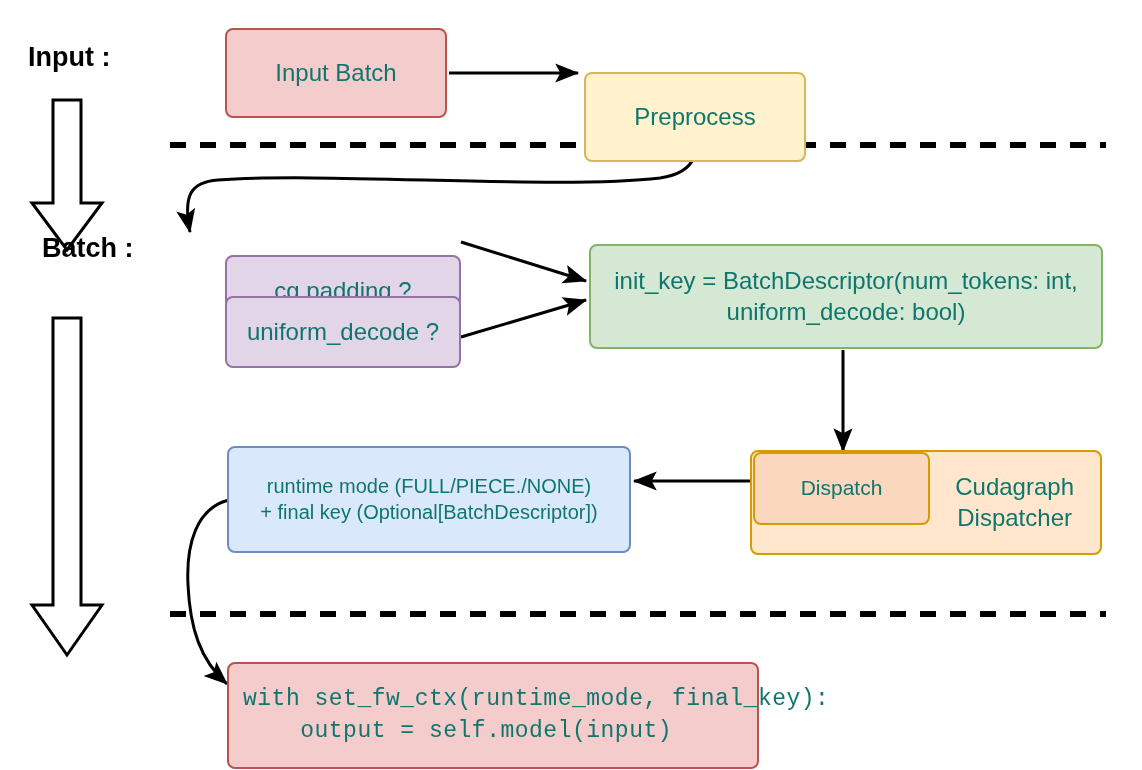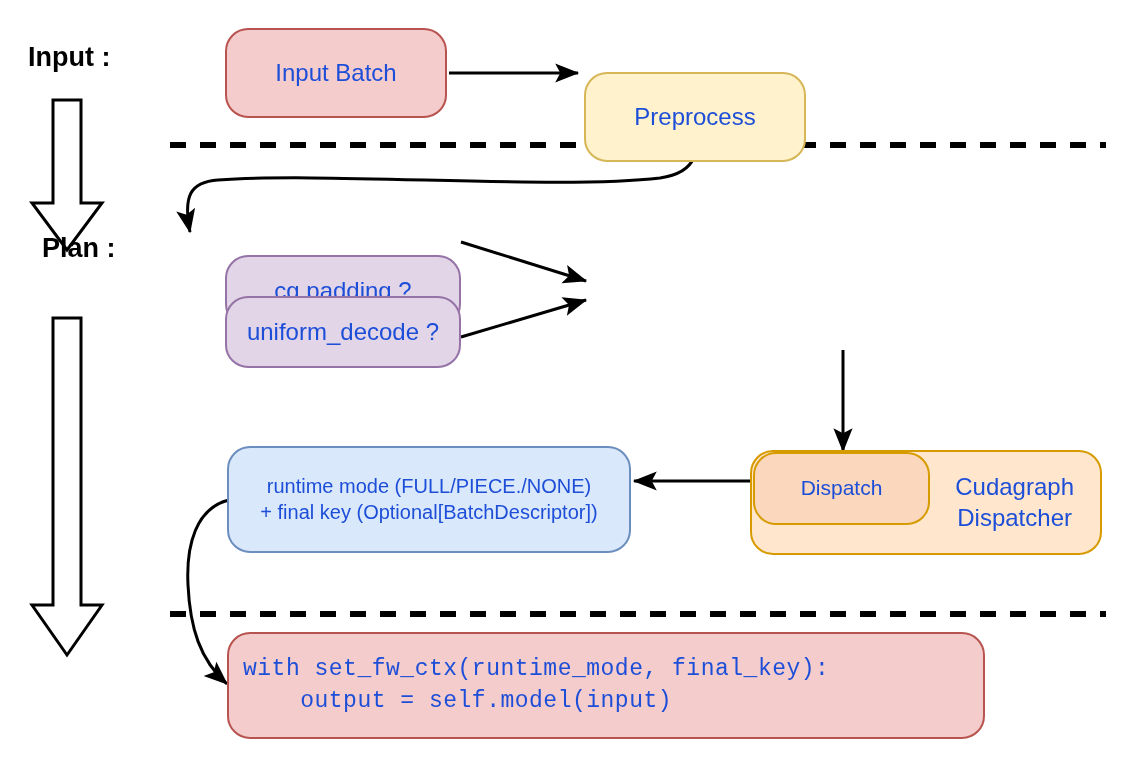--- a/index.html
+++ b/index.html
@@ -30,29 +30,29 @@
     font-family: "Liberation Sans", sans-serif;
     font-weight: bold;
     font-size: 27px;
     color: #000000;
     white-space: nowrap;
     letter-spacing: 0px;
   }
   .node {
     position: absolute;
     box-sizing: border-box;
-    border-radius: 23px;
+    border-radius: 8px;
     border-style: solid;
     border-width: 2px;
     display: flex;
     align-items: center;
     justify-content: center;
     text-align: center;
     font-family: "Liberation Sans", sans-serif;
-    color: #1d4ed8;
+    color: #0f766e;
     line-height: 1.28;
     padding: 2px 8px;
   }
   .node-text {
     display: block;
     width: 100%;
     white-space: pre-line;
   }
   .code-node {
     font-family: "Liberation Mono", monospace;
@@ -98,21 +98,21 @@
 
     <line x1="843" y1="350" x2="843" y2="451" stroke="#000000" stroke-width="3" marker-end="url(#ah)"></line>
 
     <line x1="752" y1="481" x2="634" y2="481" stroke="#000000" stroke-width="3" marker-end="url(#ah)"></line>
 
     <path d="M 229,500 C 196,508 186,545 188,585 C 190,628 200,660 227,684" fill="none" stroke="#000000" stroke-width="3" marker-end="url(#ah)"></path>
   </svg>
 
   <div class="stage-label" style="left:28px; top:42px;">Input :</div>
 
-  <div class="stage-label" style="left:42px; top:233px;">Plan :</div>
+  <div class="stage-label" style="left:42px; top:233px;">Batch :</div>
 
 
   <div class="node" style="left:225px; top:28px; width:222px; height:90px;
               background:#f5cccc; border-color:#b85450; font-size:24px;">
     <span class="node-text">Input Batch</span>
   </div>
 
   <div class="node" style="left:584px; top:28px; width:222px; height:90px;
               background:#fff2cc; border-color:#d6b656; font-size:24px;margin-top:44px;">
     <span class="node-text">Preprocess</span>
@@ -121,38 +121,43 @@
   <div class="node" style="left:225px; top:213px; width:236px; height:72px;
               background:#e1d5e7; border-color:#9673a6; font-size:24px;margin-top:42px;">
     <span class="node-text">cg padding ?</span>
   </div>
 
   <div class="node" style="left:225px; top:296px; width:236px; height:72px;
               background:#e1d5e7; border-color:#9673a6; font-size:24px;">
     <span class="node-text">uniform_decode ?</span>
   </div>
 
+  <div class="node" style="left:589px; top:244px; width:514px; height:105px;
+              background:#d5e8d4; border-color:#82b366; font-size:24px;">
+    <span class="node-text">init_key = BatchDescriptor(num_tokens: int,
+uniform_decode: bool)</span>
+  </div>
 
   <div class="node" style="left:750px; top:450px; width:352px; height:105px;
               background:#ffe6cc; border-color:#d79b00; font-size:24px;
               justify-content:flex-end; padding-right:26px;">
     <span class="node-text" style="width:auto;">Cudagraph
 Dispatcher</span>
   </div>
 
   <div class="node" style="left:753px; top:452px; width:177px; height:73px;
               background:#fad7bd; border-color:#d79b00; font-size:21px;">
     <span class="node-text">Dispatch</span>
   </div>
 
   <div class="node" style="left:227px; top:446px; width:404px; height:107px;
               background:#dae8fc; border-color:#6c8ebf; font-size:20px;">
     <span class="node-text">runtime mode (FULL/PIECE./NONE)
 + final key (Optional[BatchDescriptor])</span>
   </div>
 
-  <div class="node code-node" style="left:227px; top:632px; width:758px; height:107px;
+  <div class="node code-node" style="left:227px; top:662px; width:532px; height:107px;
               background:#f5cccc; border-color:#b85450;">
     <span class="node-text">with set_fw_ctx(runtime_mode, final_key):
     output = self.model(input)</span>
   </div>
 
 </div>
 
 </body></html>

